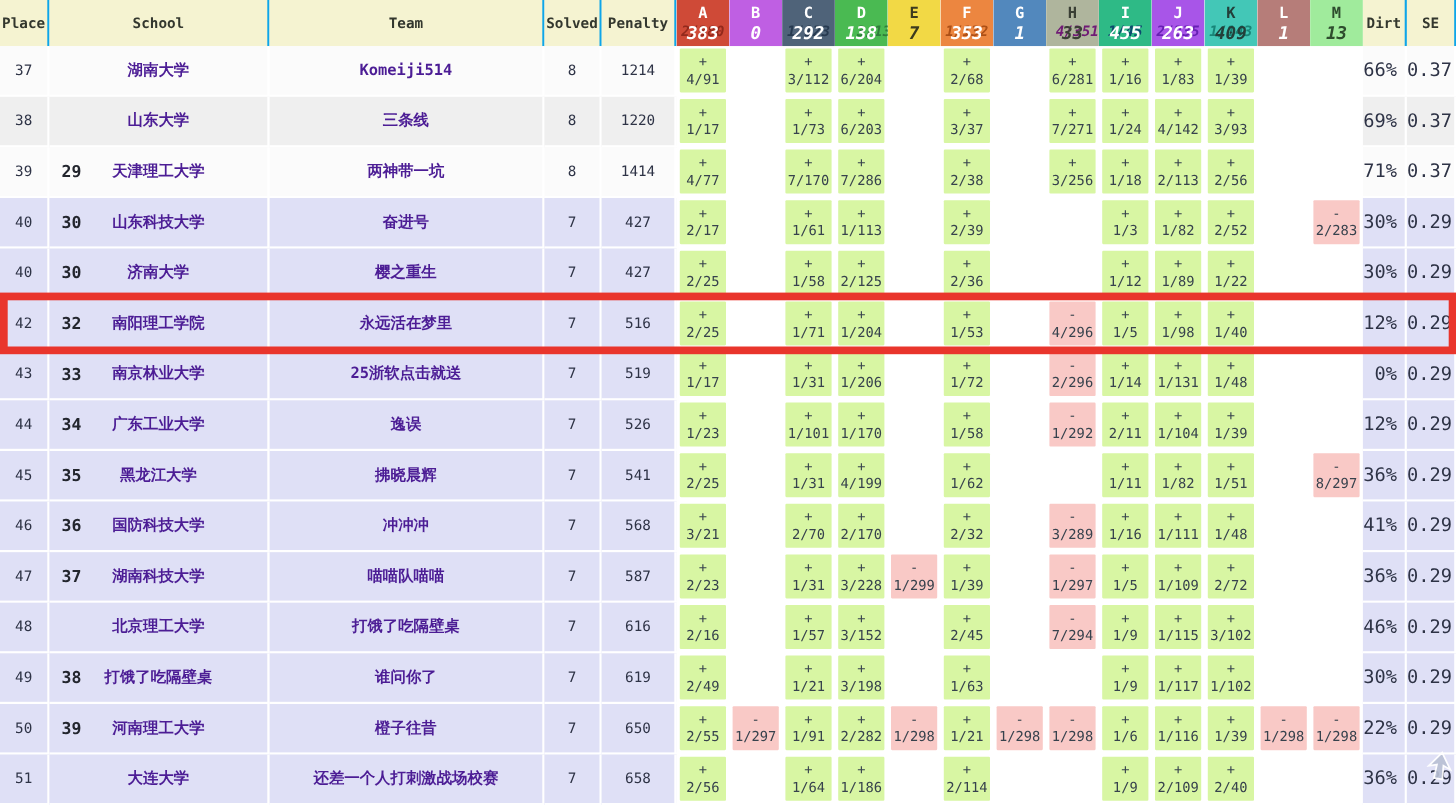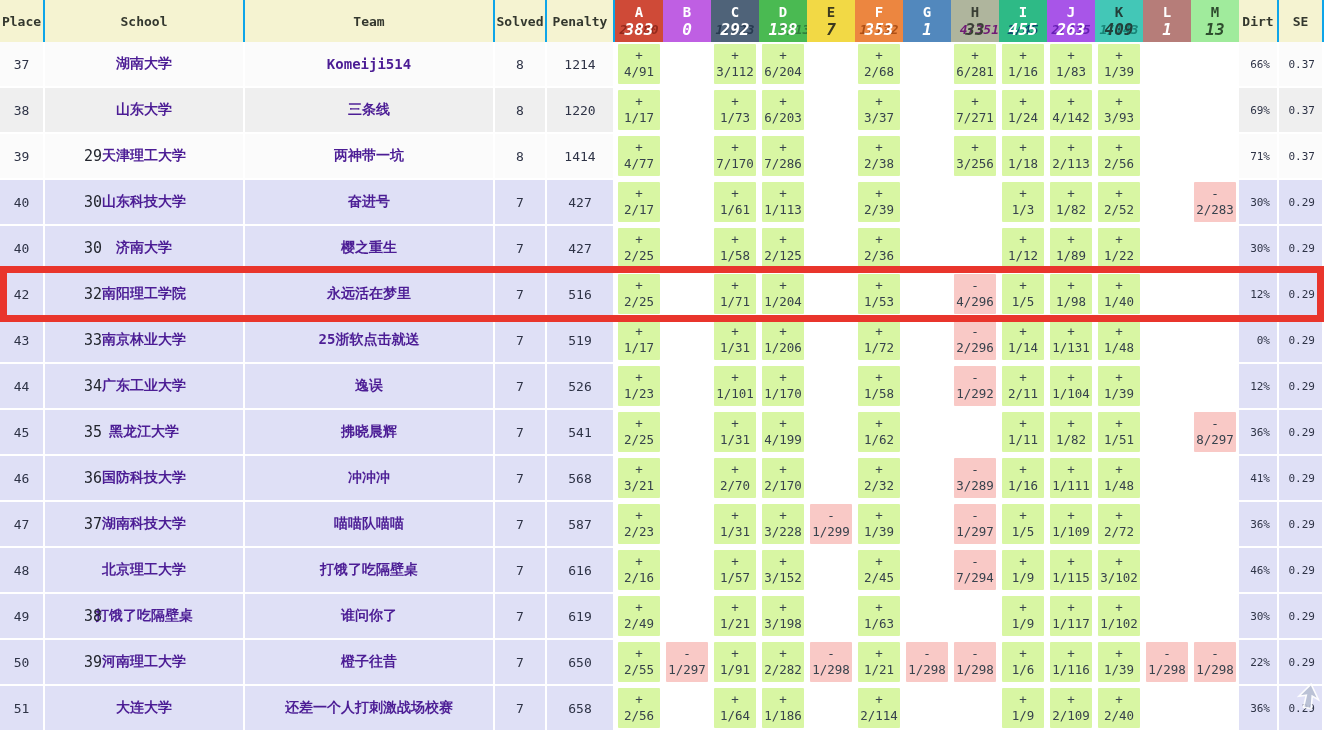--- a/index.html
+++ b/index.html
@@ -21,25 +21,25 @@
          position:relative;margin:0;}
   .phead .letter{font-size:14px;font-weight:700;line-height:17px;position:relative;z-index:2;}
   .phead .valwrap{position:relative;width:100%;height:18px;line-height:18px;font-style:italic;}
   .phead .ghost{position:absolute;left:0;right:0;top:0;text-align:center;font-size:13px;font-weight:700;z-index:1;}
   .phead .val{position:relative;z-index:2;font-size:16px;font-weight:700;}
   .chip{height:40px;margin:2px 1px;display:flex;flex-direction:column;align-items:center;justify-content:center;
         font-size:12.5px;font-weight:500;color:#37424d;line-height:16px;border-radius:1px;}
   .chip.ok{background:#d8f6a3;}
   .chip.bad{background:#f9c9c6;}
   td.school-td{position:relative;}
-  .rank{position:absolute;left:11px;top:50%;transform:translateY(-50%);font-weight:400;font-size:15px;color:#23262e;margin-left:28px;}
+  .rank{position:absolute;left:11px;top:50%;transform:translateY(-50%);font-weight:700;font-size:15px;color:#23262e;}
   .school-name,.team-name{font-weight:600;font-size:14px;color:#4c1d95;
         font-family:"DejaVu Sans Mono","Liberation Sans",sans-serif;}
   td.num-td{font-size:13px;}
-  td.dirt-td,td.se-td{text-align:right;padding-right:7px;font-size:11px;}
+  td.dirt-td,td.se-td{text-align:right;padding-right:7px;font-size:17px;}
   #highlight-box{position:absolute;left:0;top:266px;width:1324px;height:56px;box-sizing:border-box;
         border:7px solid #e9352c;z-index:6;pointer-events:none;}
   #cursor{position:absolute;left:1297px;top:682px;z-index:7;pointer-events:none;}
 </style>
 </head>
 <body>
 
 <table>
   <colgroup>
     <col style="width:45px">

